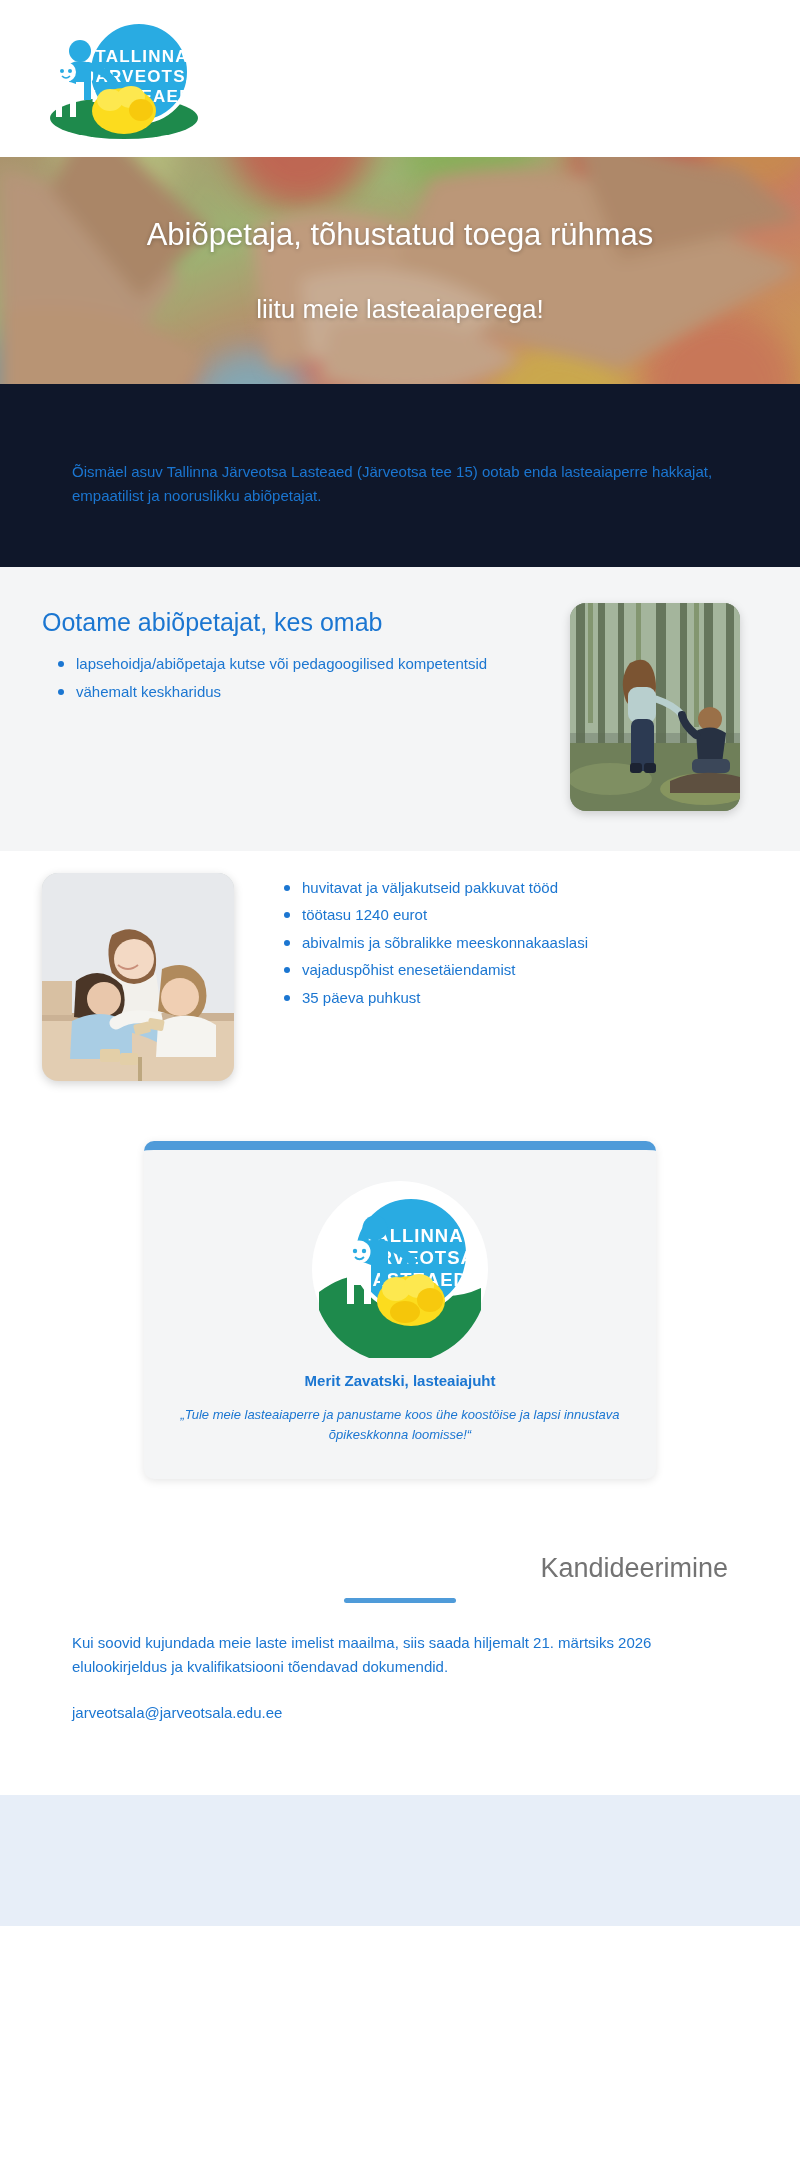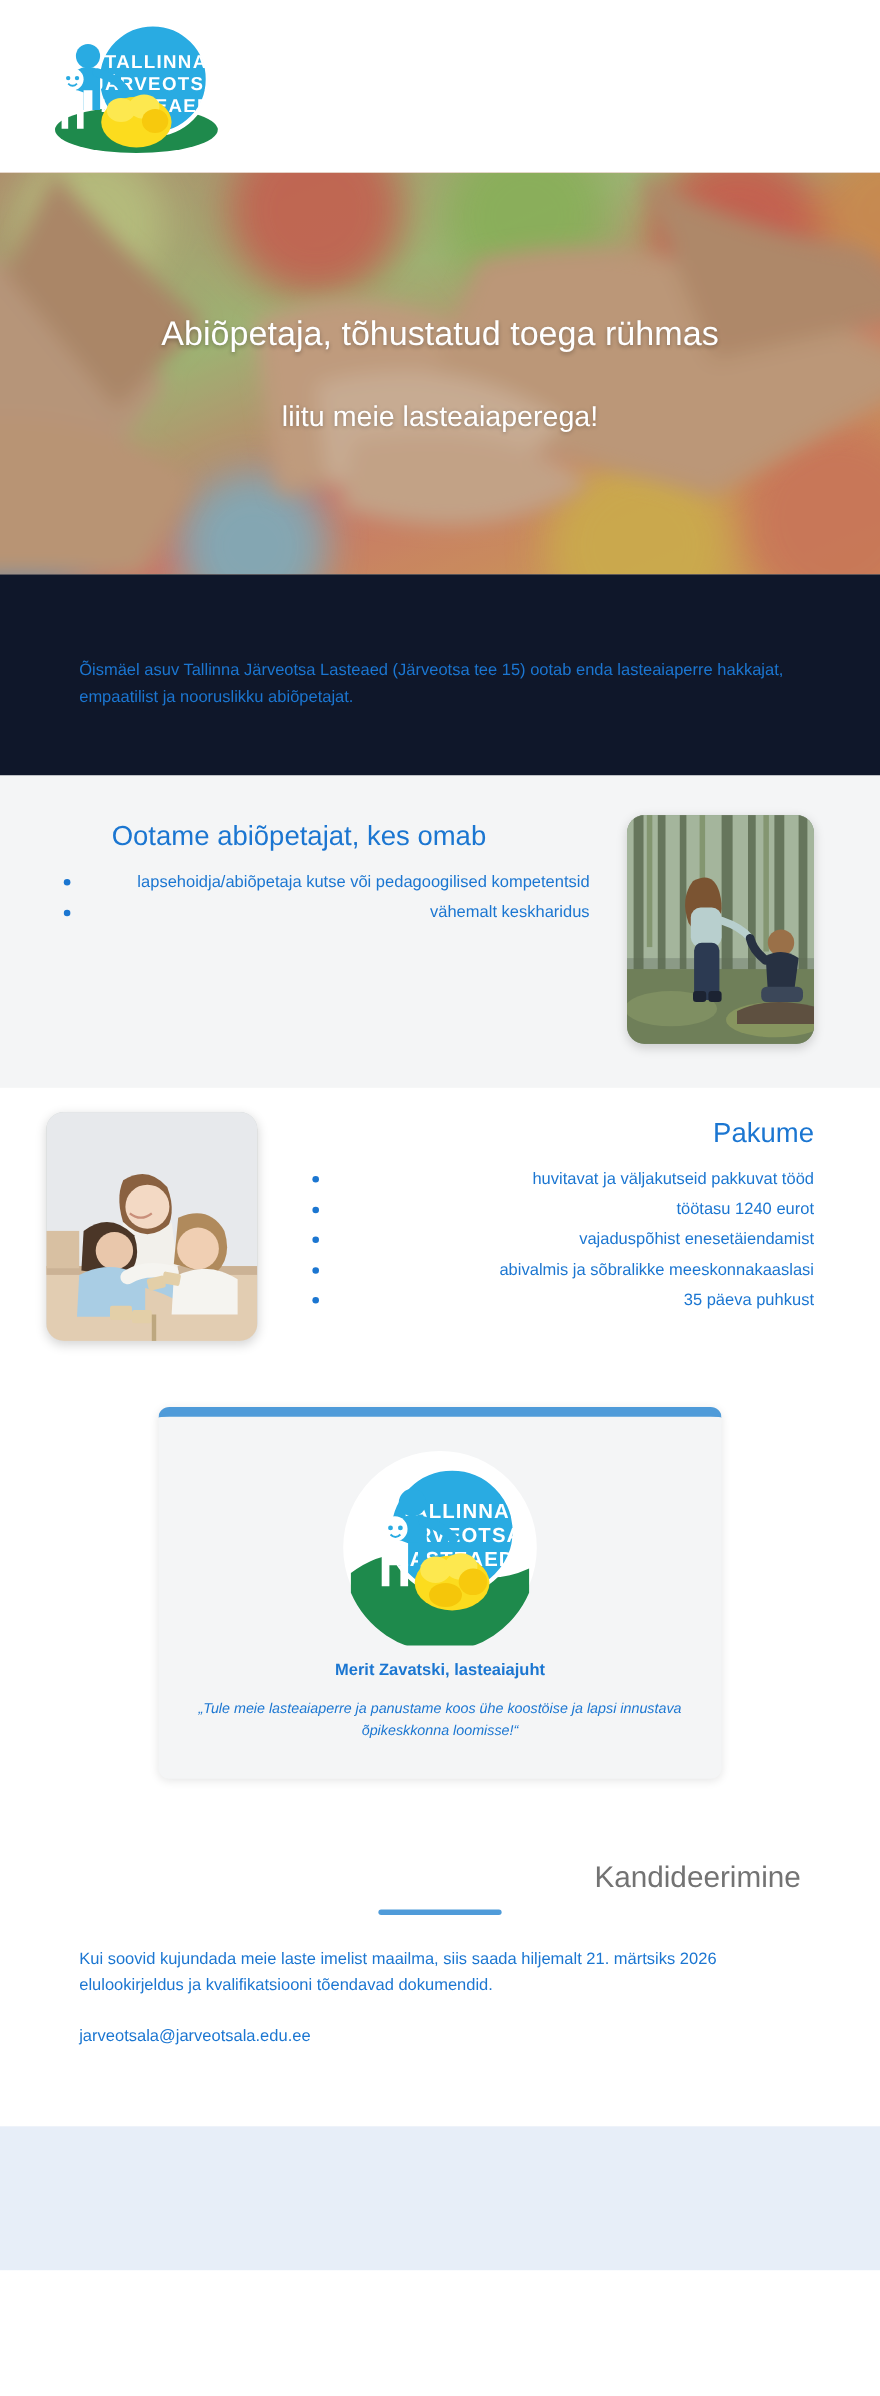--- a/index.html
+++ b/index.html
@@ -19,21 +19,21 @@
     background: #ffffff;
     display: flex;
     align-items: center;
     padding-left: 36px;
   }
   .logo-mark { width: 176px; height: 130px; display: block; }
 
   
   .hero {
     position: relative;
-    height: 365px;
+    height: 227px;
     overflow: hidden;
     background: #b98d6c;
   }
   .hero-photo { position: absolute; inset: 0; }
   .hero-photo svg { width: 100%; height: 100%; display: block; }
   .hero-overlay {
     position: absolute; inset: 0;
     background: rgba(60,40,28,0.22);
   }
   .hero-text {
@@ -76,21 +76,20 @@
     margin: 0;
     max-width: 680px;
   }
 
   
   .feature {
     display: flex;
     align-items: flex-start;
     gap: 34px;
     padding: 34px 60px 34px 42px;
-    text-align: right;
   }
   .feature.grey { background: #f4f5f6; padding-top: 36px; padding-bottom: 40px; }
   .feature.white { background: #ffffff; padding-top: 22px; padding-bottom: 34px; }
   .feature.reverse { flex-direction: row; padding-left: 42px; padding-right: 60px; }
 
   .feature-body { flex: 1 1 auto; min-width: 0; padding-top: 4px; }
   .feature-heading {
     font-size: 25px;
     font-weight: 400;
     color: #1b76d1;
@@ -362,26 +361,25 @@
       <g fill="#e3cfa8">
         <rect x="92" y="150" width="16" height="11" rx="2" transform="rotate(-14 100 155)"></rect>
         <rect x="106" y="146" width="16" height="11" rx="2" transform="rotate(10 114 151)"></rect>
         <rect x="58" y="176" width="20" height="13" rx="2"></rect>
         <rect x="78" y="180" width="18" height="12" rx="2"></rect>
       </g>
       <rect x="96" y="184" width="4" height="24" fill="#bda77f"></rect>
     </svg>
   </div>
   <div class="feature-body">
-    <h2 class="feature-heading">Pakume</h2>
     <ul class="feature-list">
       <li>huvitavat ja väljakutseid pakkuvat tööd</li>
       <li>töötasu 1240 eurot</li>
+      <li>abivalmis ja sõbralikke meeskonnakaaslasi</li>
       <li>vajaduspõhist enesetäiendamist</li>
-      <li>abivalmis ja sõbralikke meeskonnakaaslasi</li>
       <li>35 päeva puhkust</li>
     </ul>
   </div>
 </section>
 
 <section class="testimonial-wrap">
   <div class="testimonial-card">
     <div class="testimonial-logo">
       <svg viewBox="0 0 178 178" xmlns="http://www.w3.org/2000/svg" role="img">
         <circle cx="89" cy="89" r="88" fill="#ffffff"></circle>

